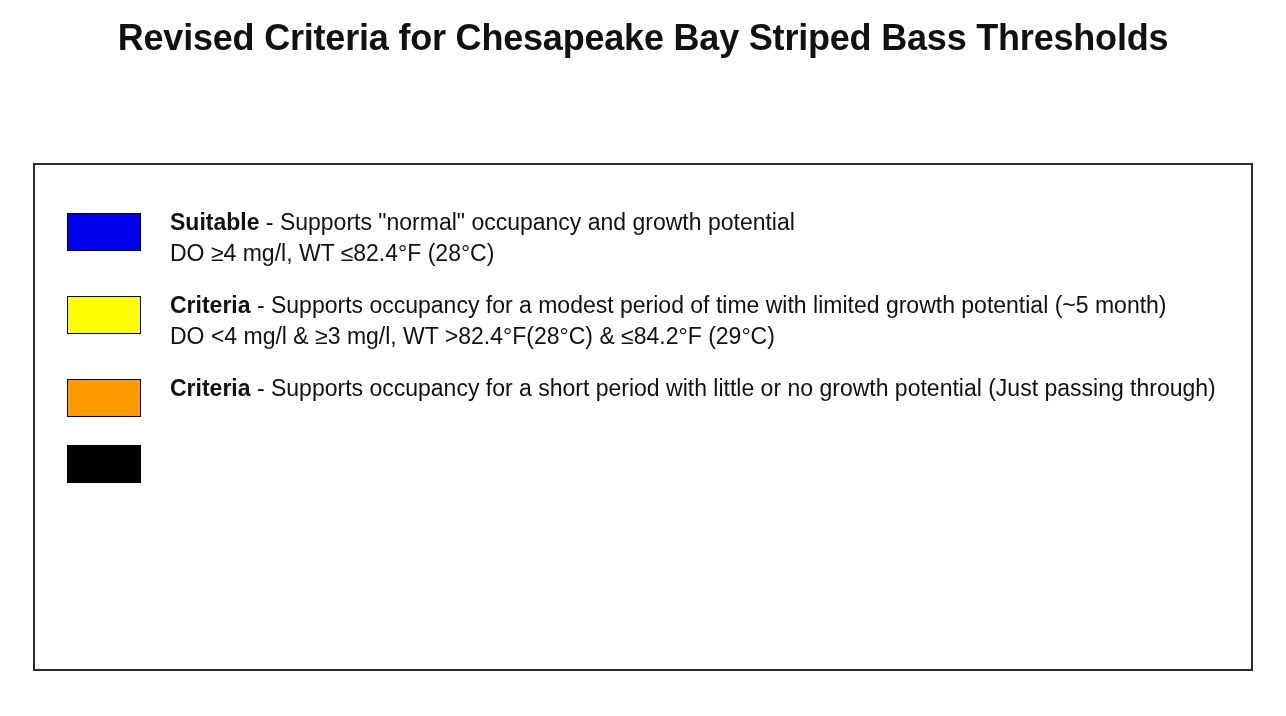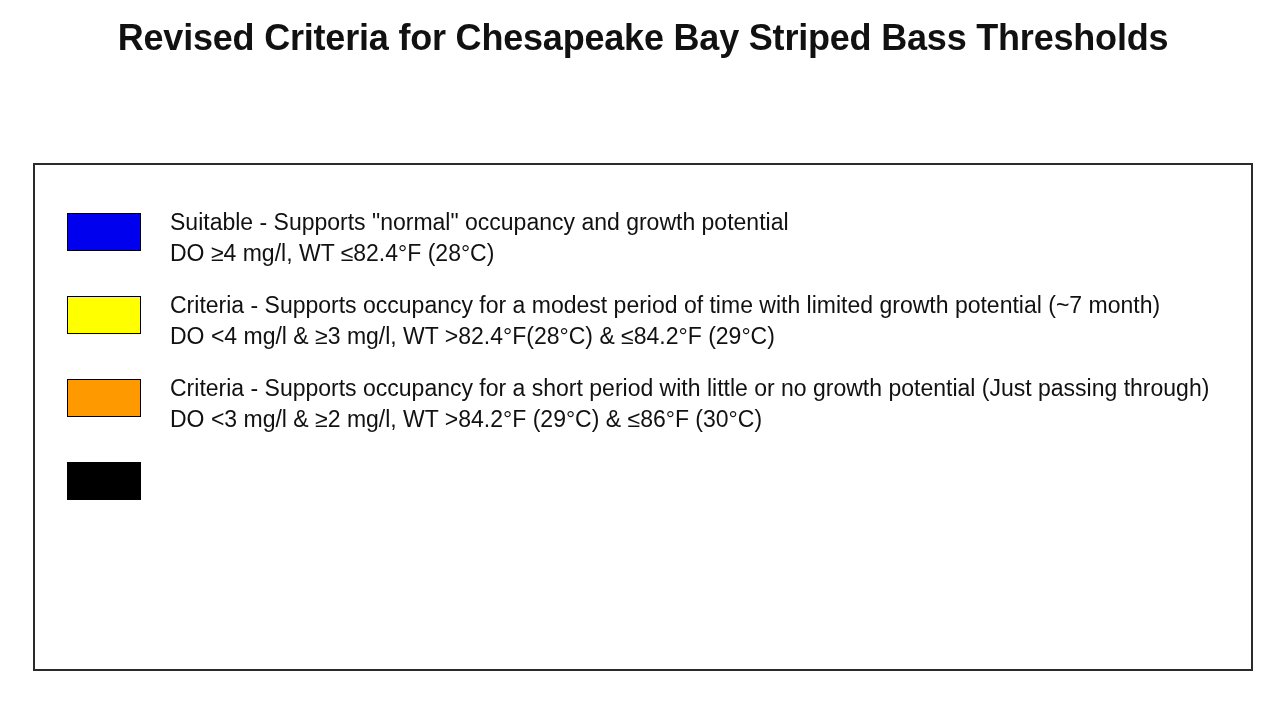--- a/index.html
+++ b/index.html
@@ -71,21 +71,21 @@
 
   .row-text {
     margin-left: 29px;
     font-size: 23px;
     line-height: 1.33;
     color: #111111;
     max-width: 1065px;
   }
 
   .row-text .cat {
-    font-weight: normal;
+    font-weight: bold;
   }
 
   .desc-line {
     display: block;
   }
 
   .criteria-line {
     display: block;
   }
 </style>
@@ -105,30 +105,29 @@
         <div class="swatch" style="background:#0000ee;"></div>
         <div class="row-text">
           <span class="desc-line"><span class="cat">Suitable</span><span> - Supports "normal" occupancy and growth potential</span></span>
           <span class="criteria-line">DO ≥4 mg/l, WT ≤82.4°F (28°C)</span>
         </div>
       </div>
 
       <div class="legend-row">
         <div class="swatch" style="background:#ffff00;"></div>
         <div class="row-text">
-          <span class="desc-line"><span class="cat">Criteria</span><span> - Supports occupancy for a modest period of time with limited growth potential (~7 month)</span></span>
+          <span class="desc-line"><span class="cat">Criteria</span><span> - Supports occupancy for a modest period of time with limited growth potential (~5 month)</span></span>
           <span class="criteria-line">DO &lt;4 mg/l &amp; ≥3 mg/l, WT &gt;82.4°F(28°C) &amp; ≤84.2°F (29°C)</span>
         </div>
       </div>
 
       <div class="legend-row">
         <div class="swatch" style="background:#ff9900;"></div>
         <div class="row-text">
           <span class="desc-line"><span class="cat">Criteria</span><span> - Supports occupancy for a short period with little or no growth potential (Just passing through)</span></span>
-          <span class="criteria-line">DO &lt;3 mg/l &amp; ≥2 mg/l, WT &gt;84.2°F (29°C) &amp; ≤86°F (30°C)</span>
         </div>
       </div>
 
       <div class="legend-row">
         <div class="swatch" style="background:#000000;"></div>
       </div>
 
     </div>
   </div>
 

